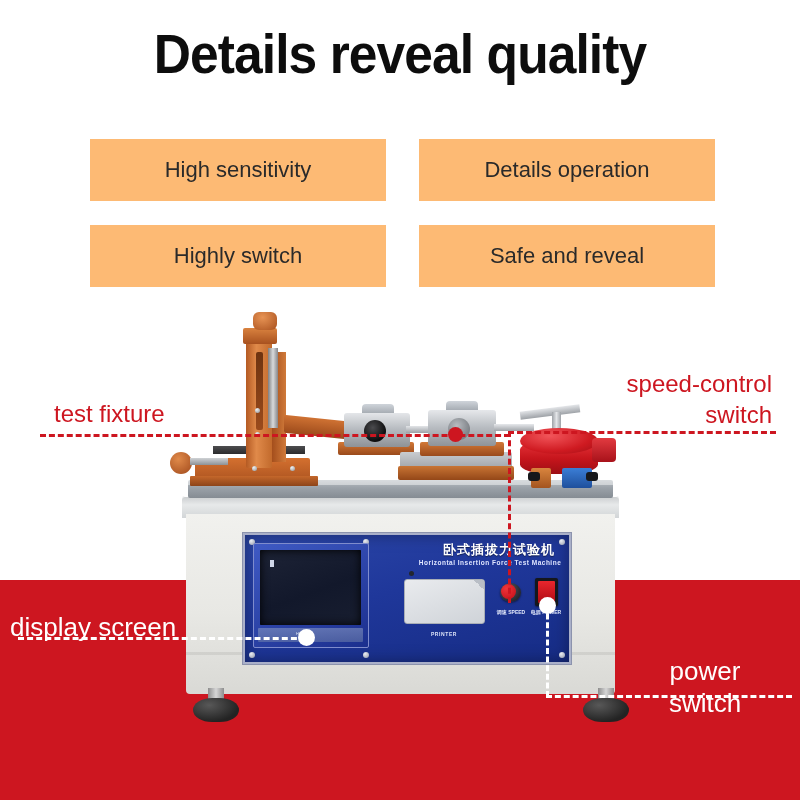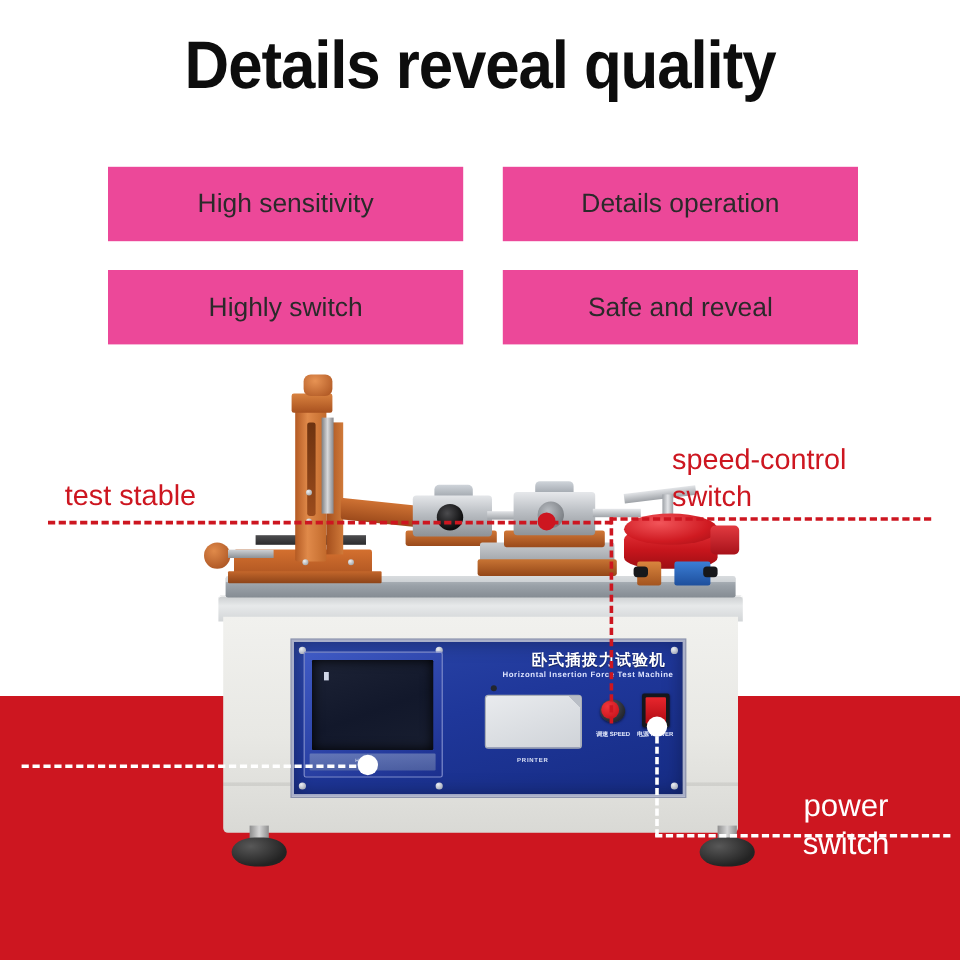--- a/index.html
+++ b/index.html
@@ -30,21 +30,21 @@
     transform:scaleX(.92);
   }
 
   
   .pills{
     position:absolute;left:90px;top:139px;width:625px;height:152px;
     display:grid;grid-template-columns:296px 296px;grid-template-rows:62px 62px;
     gap:24px 33px;
   }
   .pill{
-    background:#ec4899;
+    background:#fdba74;
     display:flex;align-items:center;justify-content:center;
     font-size:22px;color:#2a2a2a;
   }
 
   
   .machine{position:absolute;left:0;top:300px;width:800px;height:500px;}
 
   
   .cab-top{
     position:absolute;left:182px;top:196px;width:437px;height:22px;
@@ -242,21 +242,21 @@
 
   
   .callout-text{position:absolute;white-space:pre-line;}
   .red-text{color:#cd1620;}
   .white-text{color:#ffffff;}
 
   .lbl-test-fixture{
     left:54px;top:400px;font-size:24px;
   }
   .lbl-speed-switch{
-    left:560px;top:368px;font-size:24px;width:212px;text-align:left;line-height:31px;
+    left:560px;top:368px;font-size:24px;width:212px;text-align:right;line-height:31px;
   }
   .lbl-display-screen{
     left:10px;top:612px;font-size:26px;font-weight:500;
   }
   .lbl-power-switch{
     left:640px;top:655px;font-size:26px;width:130px;text-align:center;line-height:32px;
   }
 
   
   .dash-h{position:absolute;height:0;border-top:3px dashed #cd1620;}
@@ -394,29 +394,30 @@
       <div class="rocker">
         <div class="rocker-face"></div>
       </div>
       <div class="lbl-power">电源
 POWER</div>
     </div>
   </div>
 
   <div class="dash-h leader-fixture"></div>
   <div class="dot dot-red dot-fixture"></div>
-  <div class="callout-text red-text lbl-test-fixture">test stable</div>
+  <div class="callout-text red-text lbl-test-fixture">test fixture</div>
 
   <div class="dash-h leader-speed-h"></div>
   <div class="dash-v leader-speed-v"></div>
   <div class="callout-text red-text lbl-speed-switch">speed-control
 switch</div>
 
   <div class="dash-h-white leader-screen"></div>
   <div class="dot dot-white dot-screen"></div>
+  <div class="callout-text white-text lbl-display-screen">display screen</div>
 
   <div class="dot dot-white dot-power"></div>
   <div class="dash-v-white leader-power-v"></div>
   <div class="dash-h-white leader-power-h"></div>
   <div class="callout-text white-text lbl-power-switch">power
 switch</div>
 
 </div>
 
 </body></html>

